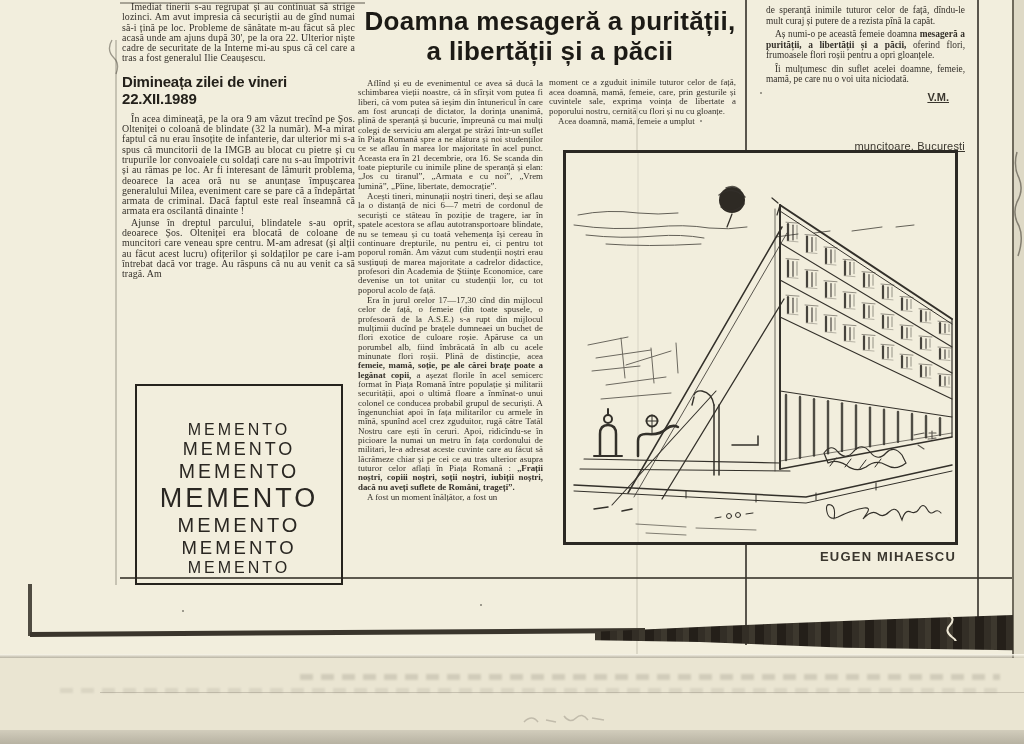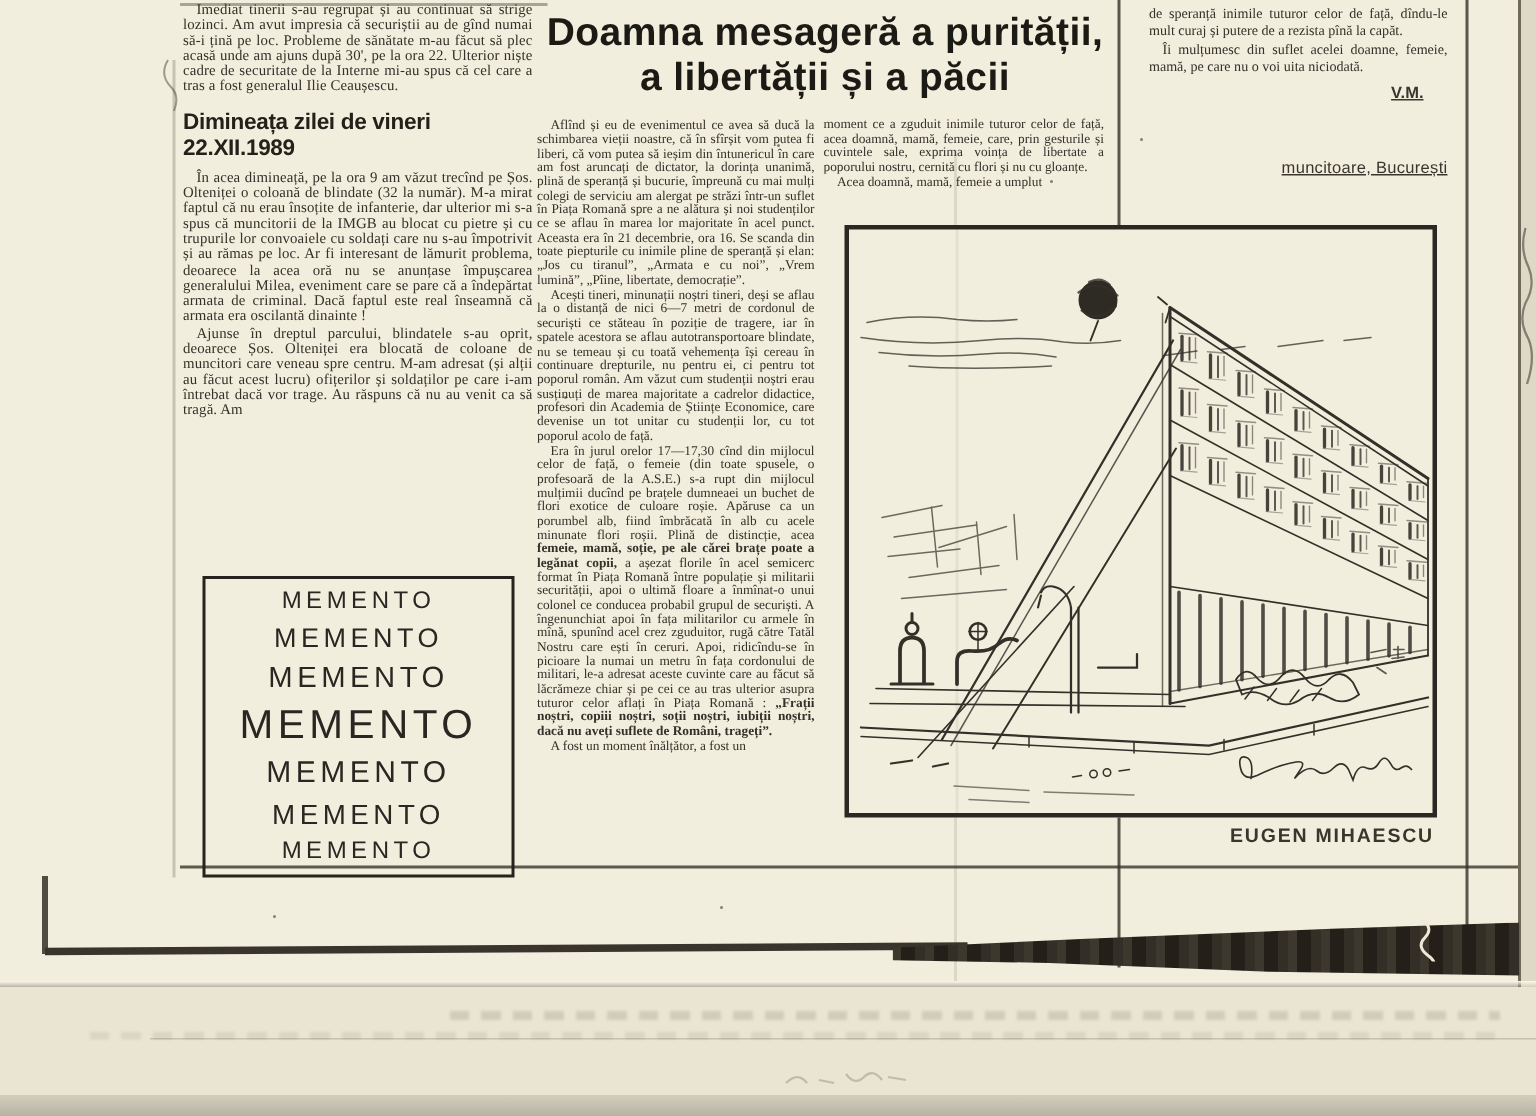--- a/index.html
+++ b/index.html
@@ -37,21 +37,21 @@
      font-family:"Liberation Sans",sans-serif;font-weight:bold;
      font-size:26px;line-height:30px;color:#1c1a15;letter-spacing:.3px;}
   
   .byline{text-align:right;font-family:"Liberation Sans",sans-serif;
      color:#3a362e;margin-top:7px;text-decoration:underline;}
   .byline .ini{font-weight:bold;font-size:11px;padding-right:16px;}
   .byline .role{font-size:11px;letter-spacing:.2px;margin-top:39px;}
   
   .memento-box{left:135px;top:384px;width:204px;height:185px;
      border:2.5px solid #26231d;display:flex;flex-direction:column;
-     align-items:center;justify-content:space-between;padding:6px 0;
+     align-items:center;justify-content:flex-end;padding:6px 0;
      font-family:"Liberation Sans",sans-serif;color:#2a2722;}
   .memento-box span{display:block;letter-spacing:3px;}
   .m1{font-size:16px;}.m2{font-size:18px;}.m3{font-size:19.5px;}
   .m4{font-size:27px;letter-spacing:3.5px;}
   .m5{font-size:20px;}.m6{font-size:18.5px;}.m7{font-size:16px;}
   
   .drawing-frame{left:563px;top:150px;width:395px;height:395px;
      border:3px solid #2b2823;box-sizing:border-box;background:#f2eedd;}
   .drawing-frame svg{width:100%;height:100%;display:block;}
   .caption{left:820px;top:549px;width:150px;text-align:left;
@@ -100,20 +100,21 @@
     <p class="ind">A fost un moment înălțător, a fost un</p>
   </div>
 
   <div class="abs col col3">
     <p>moment ce a zguduit inimile tuturor celor de față, acea doamnă, mamă, femeie, care, prin gesturile și cuvintele sale, exprima voința de libertate a poporului nostru, cernită cu flori și nu cu gloanțe.</p>
     <p class="ind">Acea doamnă, mamă, femeie a umplut</p>
   </div>
 
   <div class="abs col col4">
     <p>de speranță inimile tuturor celor de față, dîndu-le mult curaj și putere de a rezista pînă la capăt.</p>
+    <p class="ind"><span>Aș numi-o pe această femeie doamna </span><b>mesageră a purității, a libertății și a păcii,</b><span> oferind flori, frumoasele flori roșii pentru a opri gloanțele.</span></p>
     <p class="ind">Îi mulțumesc din suflet acelei doamne, femeie, mamă, pe care nu o voi uita niciodată.</p>
     <div class="byline">
       <div class="ini">V.M.</div>
       <div class="role">muncitoare, București</div>
     </div>
   </div>
 
   <div class="abs memento-box">
     <span class="m1">MEMENTO</span>
     <span class="m2">MEMENTO</span>

